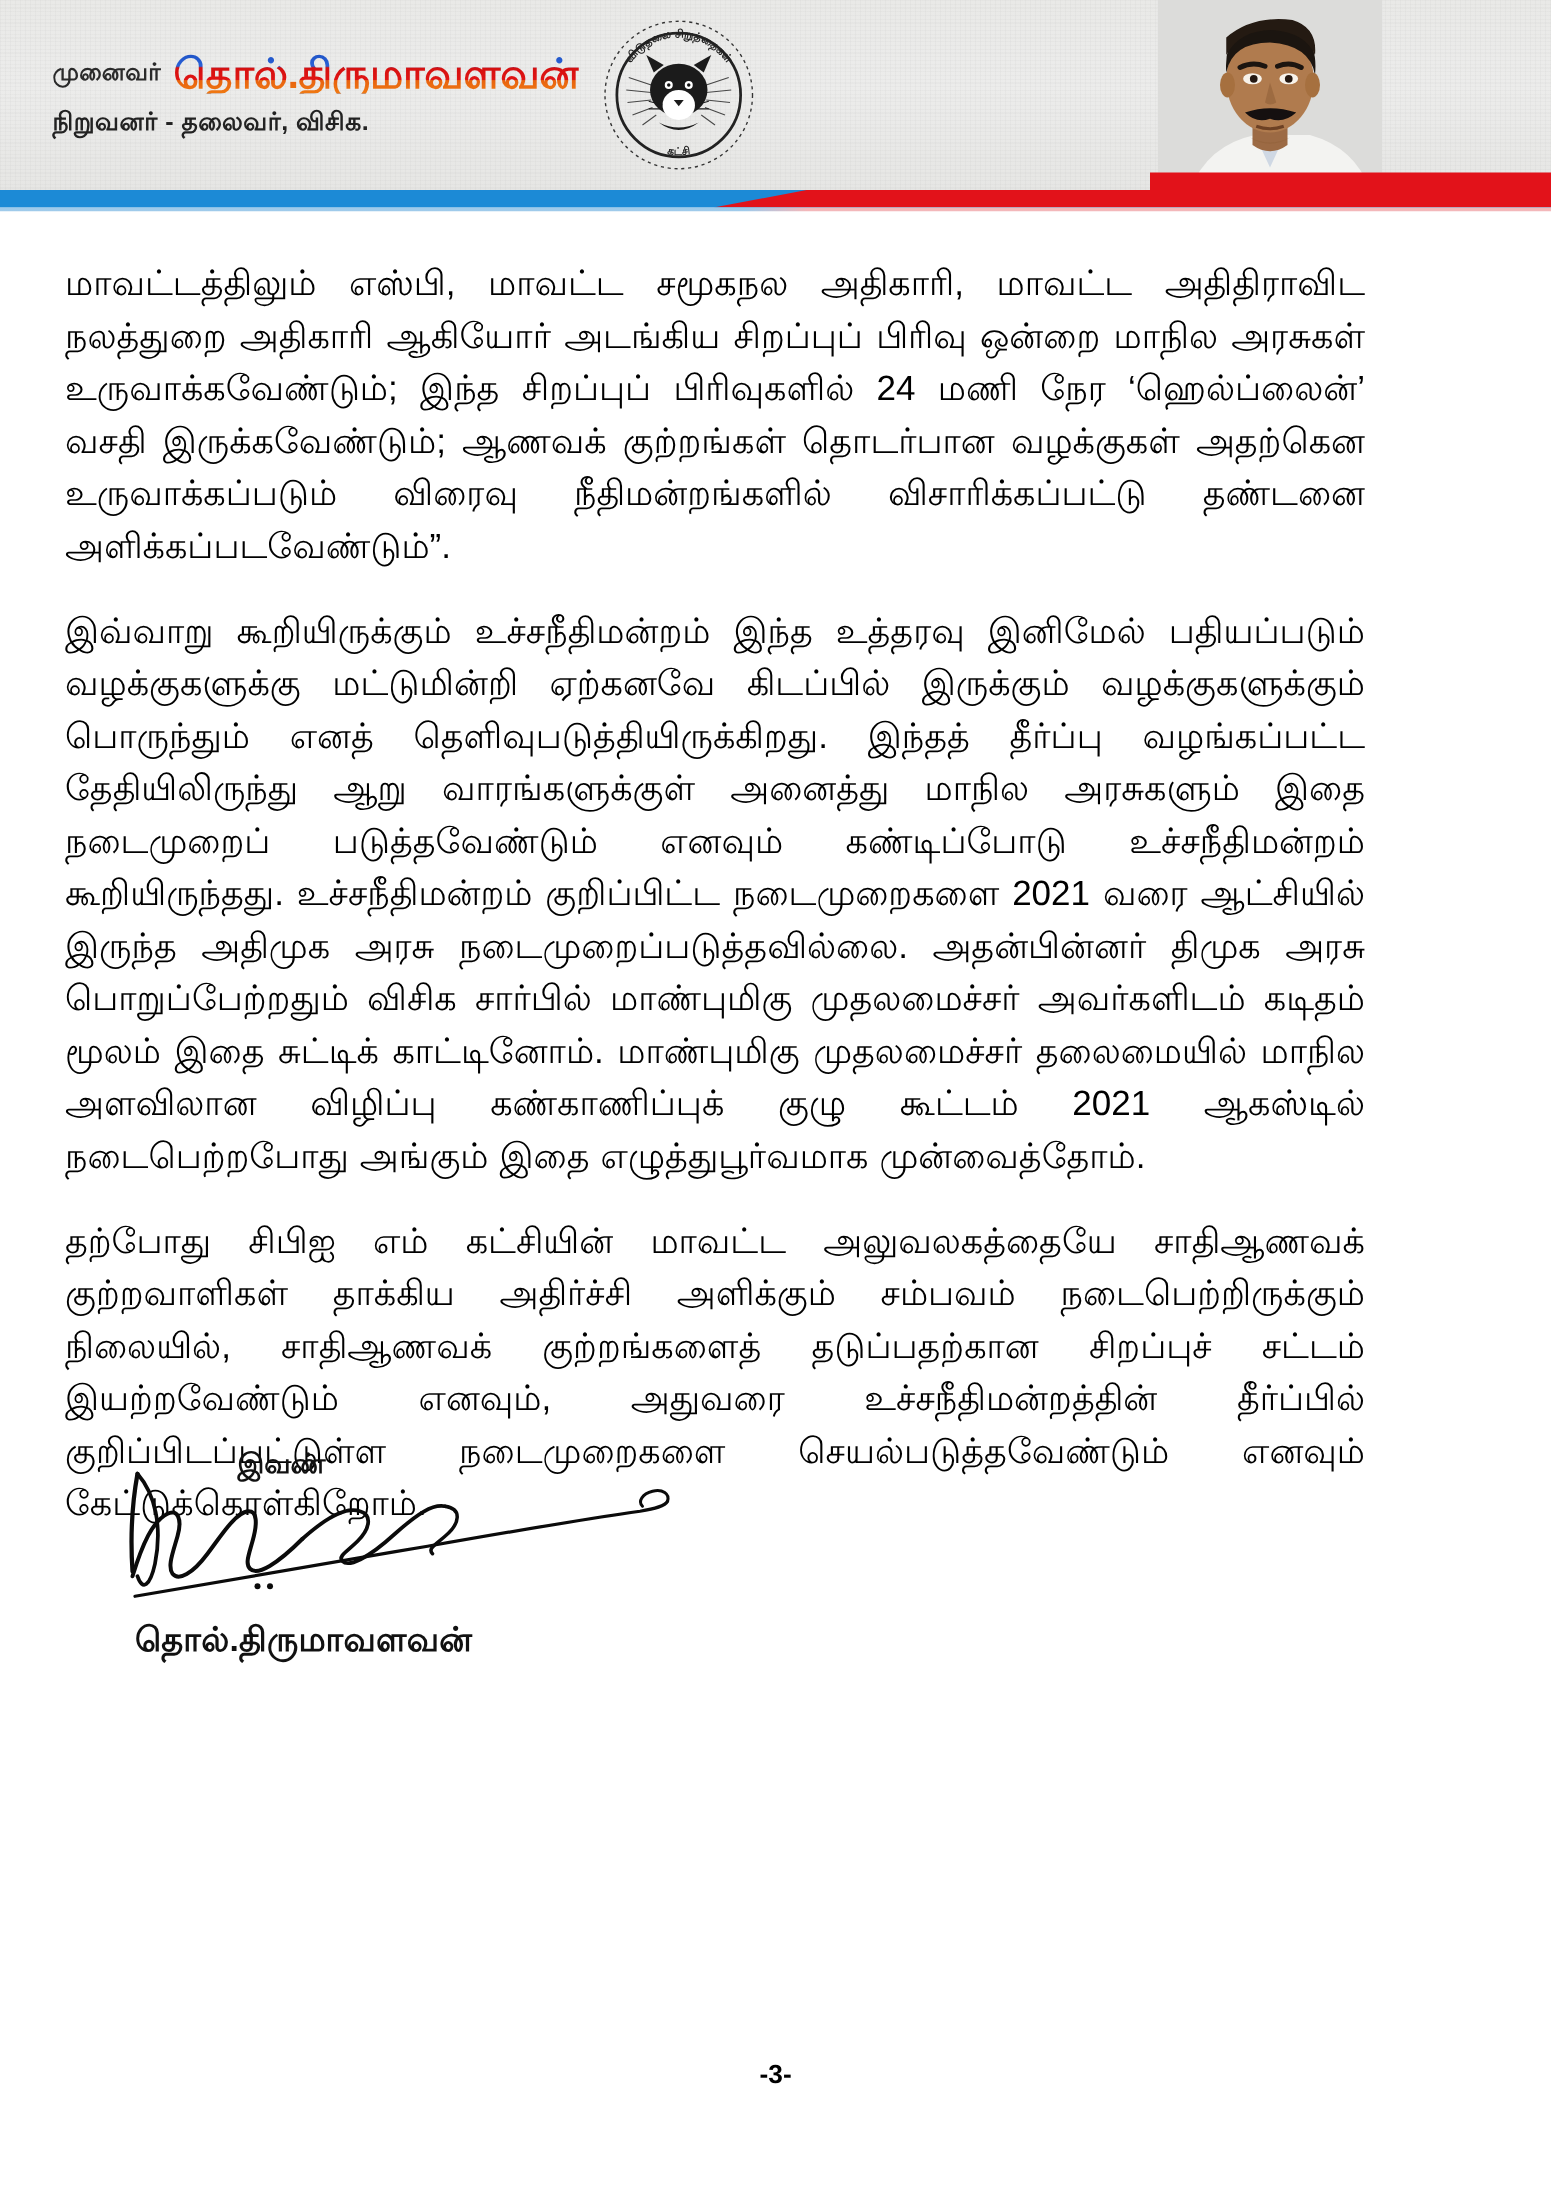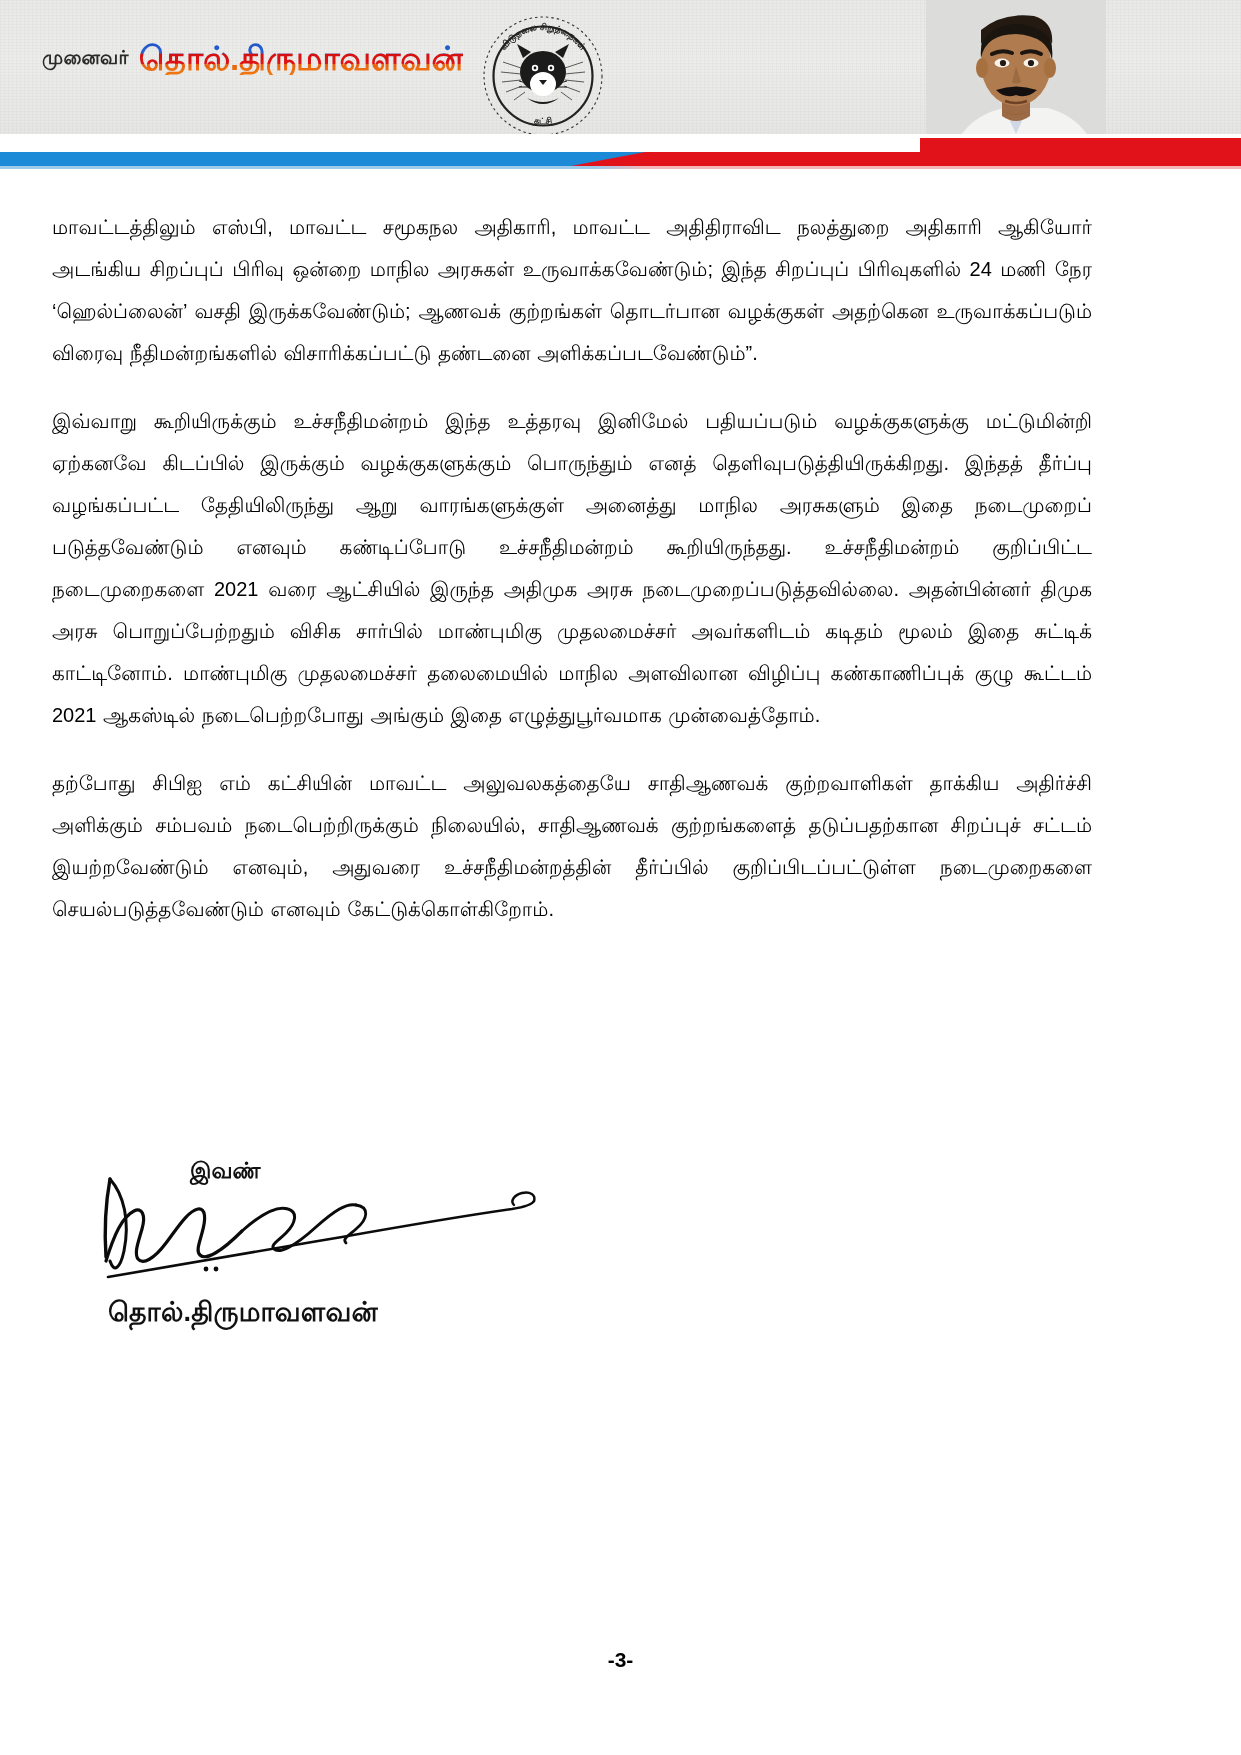--- a/index.html
+++ b/index.html
@@ -18,21 +18,21 @@
     background: #ffffff;
     overflow: hidden;
     box-sizing: border-box;
   }
 
   
   .letterhead {
     position: absolute;
     left: 0; top: 0;
     width: 1241px;
-    height: 134px;
+    height: 152px;
     background:
       repeating-linear-gradient(180deg, rgba(0,0,0,0.020) 0px, rgba(0,0,0,0.020) 1px, rgba(255,255,255,0) 1px, rgba(255,255,255,0) 3px),
       repeating-linear-gradient(90deg, rgba(0,0,0,0.022) 0px, rgba(0,0,0,0.022) 1px, rgba(255,255,255,0) 1px, rgba(255,255,255,0) 4px),
       linear-gradient(180deg, #e9e9e7 0%, #ececeb 45%, #e6e6e4 100%);
     overflow: hidden;
   }
   .lh-name-block {
     position: absolute;
     left: 42px;
     top: 42px;
@@ -130,21 +130,21 @@
   }
 
   
   .content {
     position: absolute;
     left: 52px;
     top: 206px;
     width: 1040px;
   }
   .para {
-    font-size: 20px;
+    font-size: 28px;
     line-height: 42px;
     color: #000000;
     text-align: justify;
     text-justify: inter-word;
     margin: 0 0 26px 0;
     word-spacing: 1px;
   }
   .para:last-child { margin-bottom: 0; }
   .para.last-line-left { text-align-last: left; }
 
@@ -198,20 +198,21 @@
 
 <div class="page">
 
   <div class="letterhead">
 
     <div class="lh-name-block">
       <div class="lh-line1">
         <span class="lh-prefix">முனைவர்</span>
         <span class="lh-bigname">தொல்.திருமாவளவன்</span>
       </div>
+      <div class="lh-line2">நிறுவனர் - தலைவர், விசிக.</div>
     </div>
 
     <div class="lh-emblem">
       <svg viewBox="0 0 124 124" width="124" height="124" aria-hidden="true">
         <defs>
           <path id="arcTop" d="M 16,62 A 46,46 0 0 1 108,62"></path>
           <path id="arcBot" d="M 14,62 A 48,48 0 0 0 110,62"></path>
         </defs>
         <circle cx="62" cy="62" r="59" fill="none" stroke="#333" stroke-width="1.1" stroke-dasharray="2.5 3"></circle>
         <circle cx="62" cy="62" r="49.5" fill="none" stroke="#222" stroke-width="2.2"></circle>

